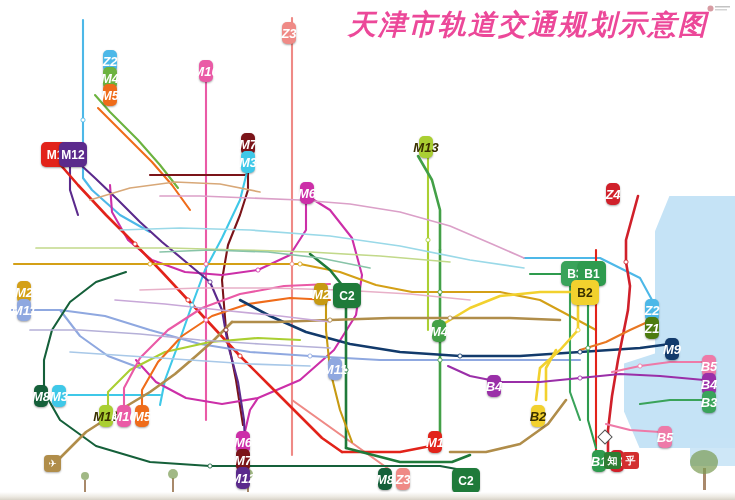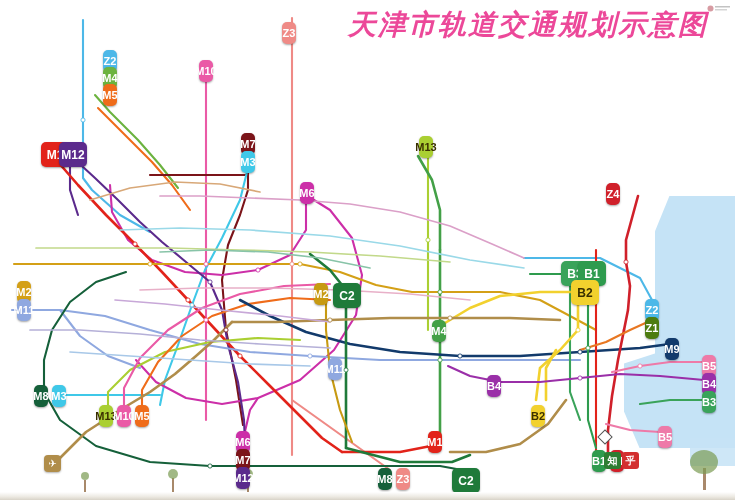--- a/index.html
+++ b/index.html
@@ -43,21 +43,21 @@
     border-radius:5px;
     color:#ffffff;
     font-weight:bold;
     font-size:11px;
     line-height:1;
     box-shadow:0 1px 2px rgba(0,0,0,.35);
     letter-spacing:0px;
     white-space:nowrap;
     cursor:pointer;
   }
-  .badge.md{width:14px;height:22px;font-size:11px;}
+  .badge.md{width:14px;height:22px;font-size:13px;font-style:italic;}
   .badge.lg{width:28px;height:25px;font-size:12px;}
   
   .watermark{
     position:absolute;
     left:505px;top:458px;
     font-family:"Liberation Serif","DejaVu Serif",serif;
     font-size:27px;
     color:rgba(150,155,165,.55);
     white-space:nowrap;
     pointer-events:none;

